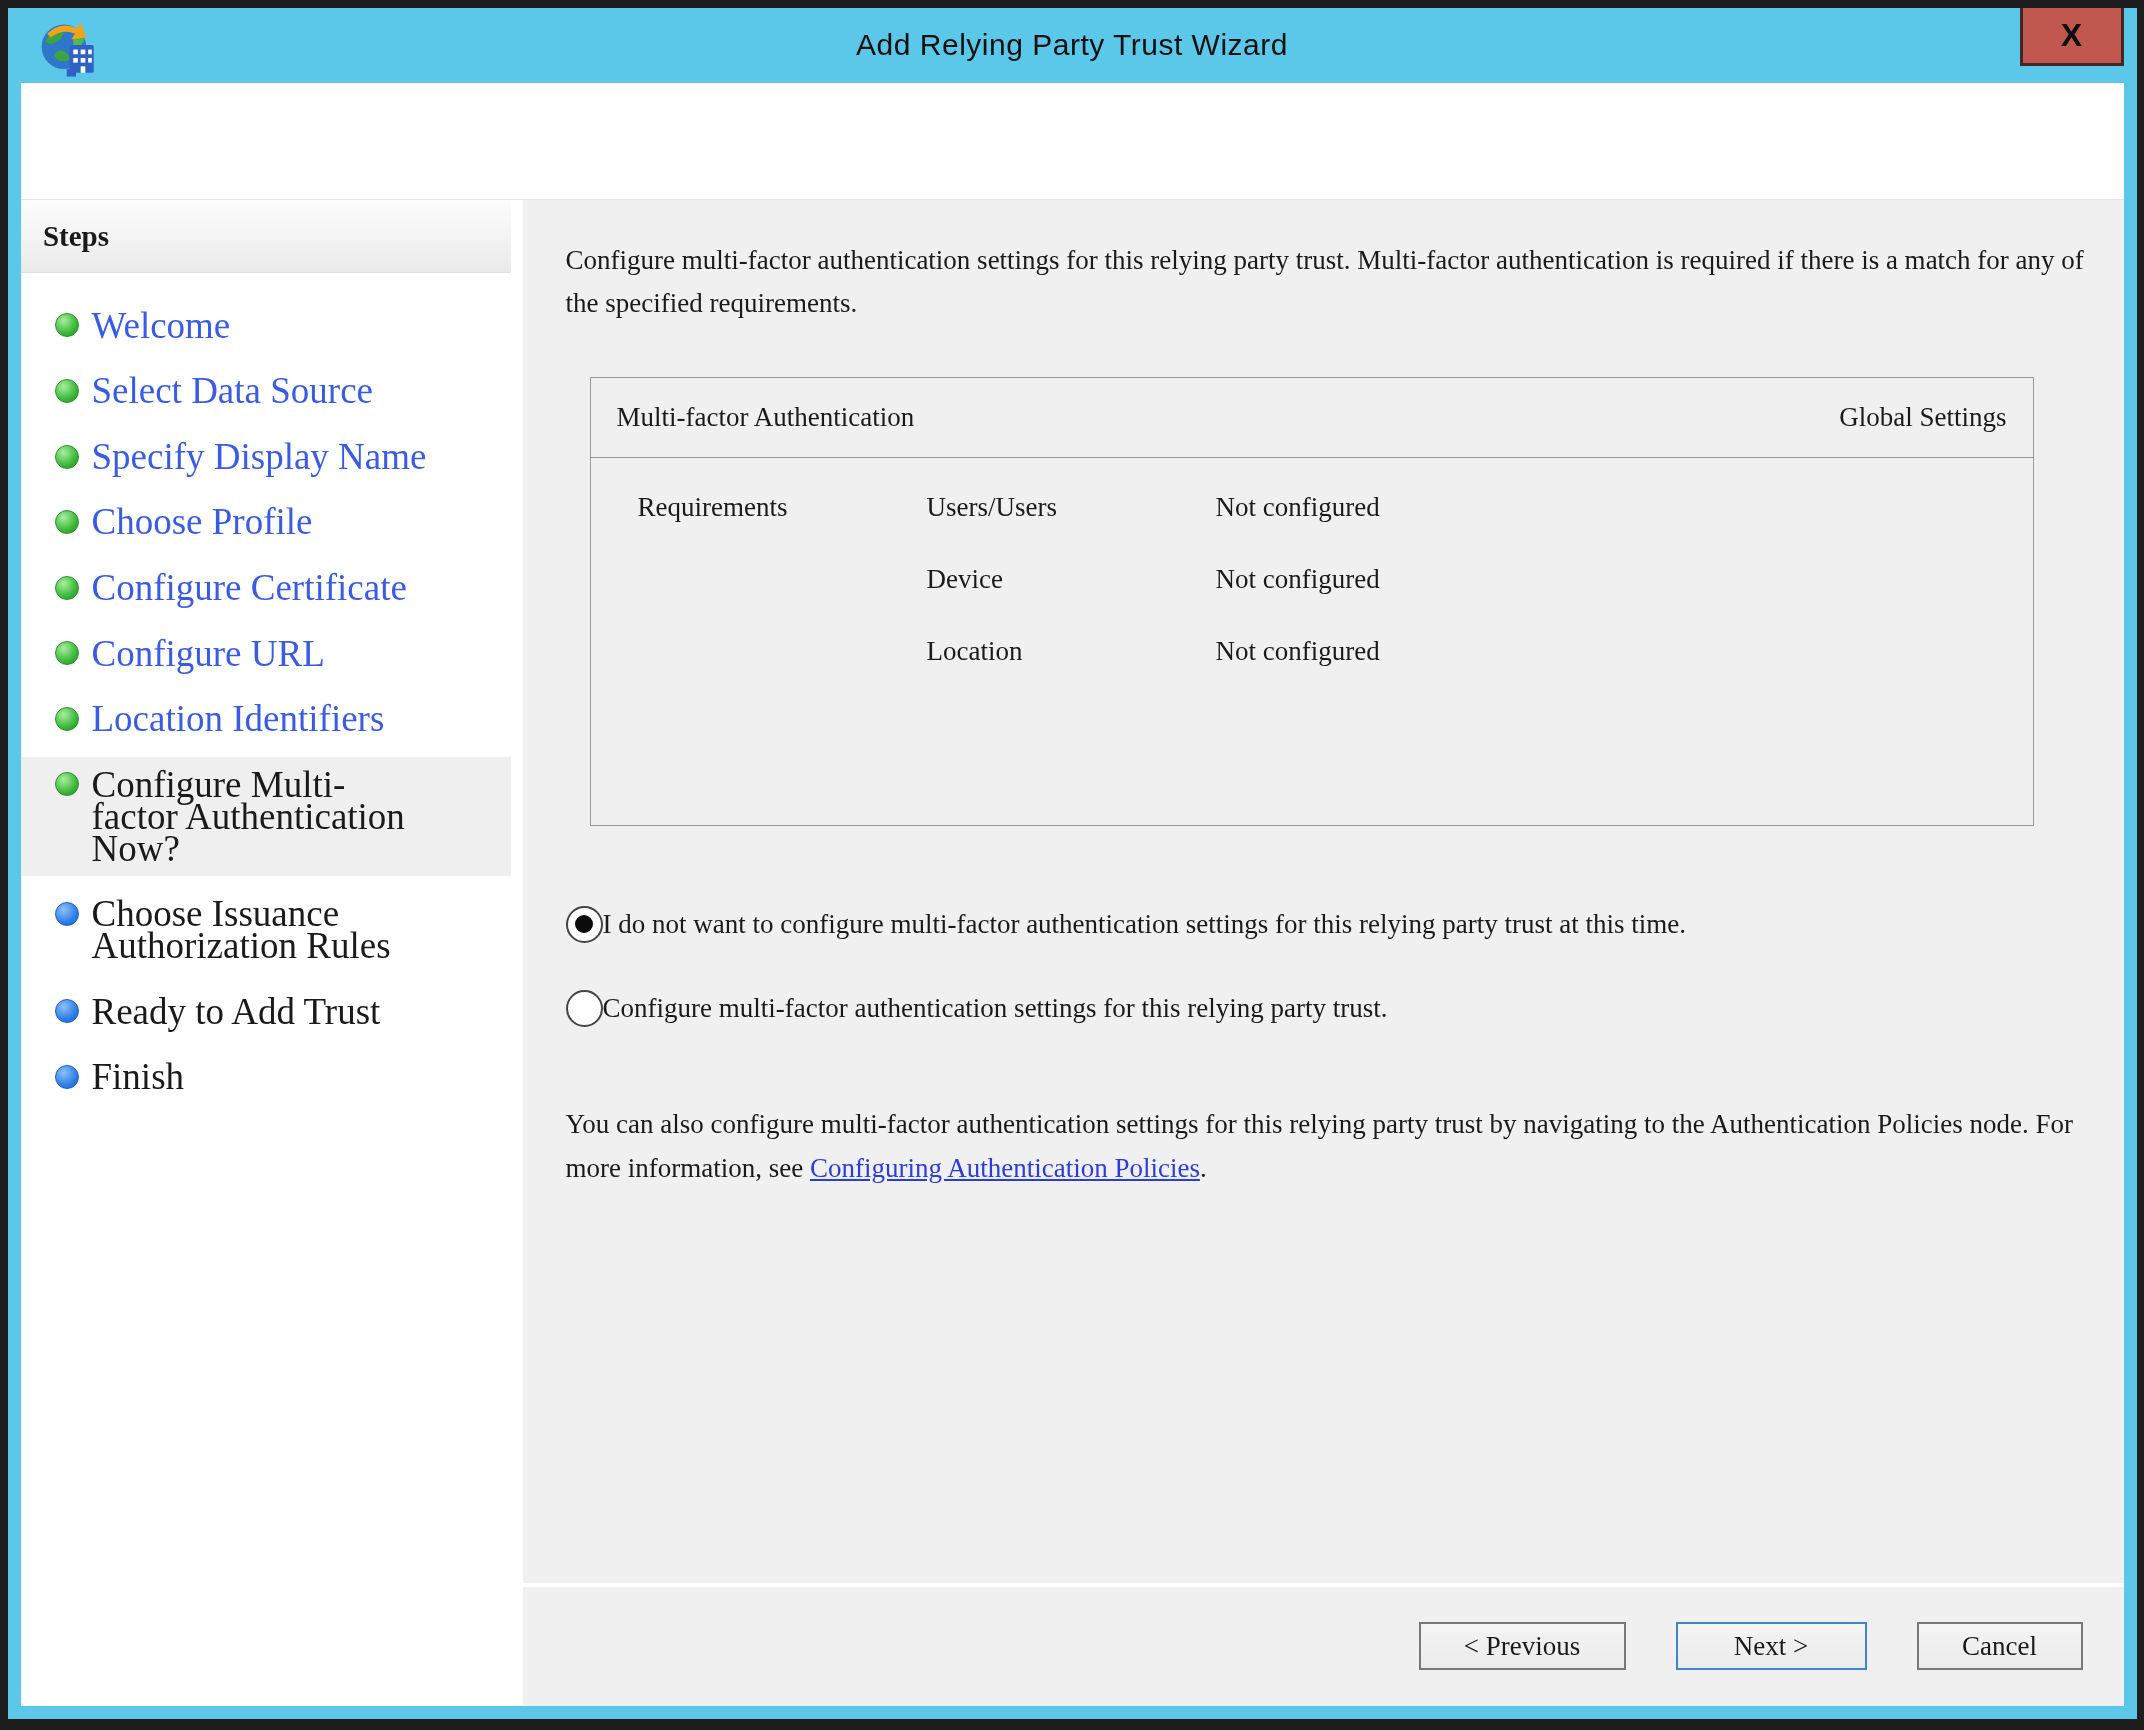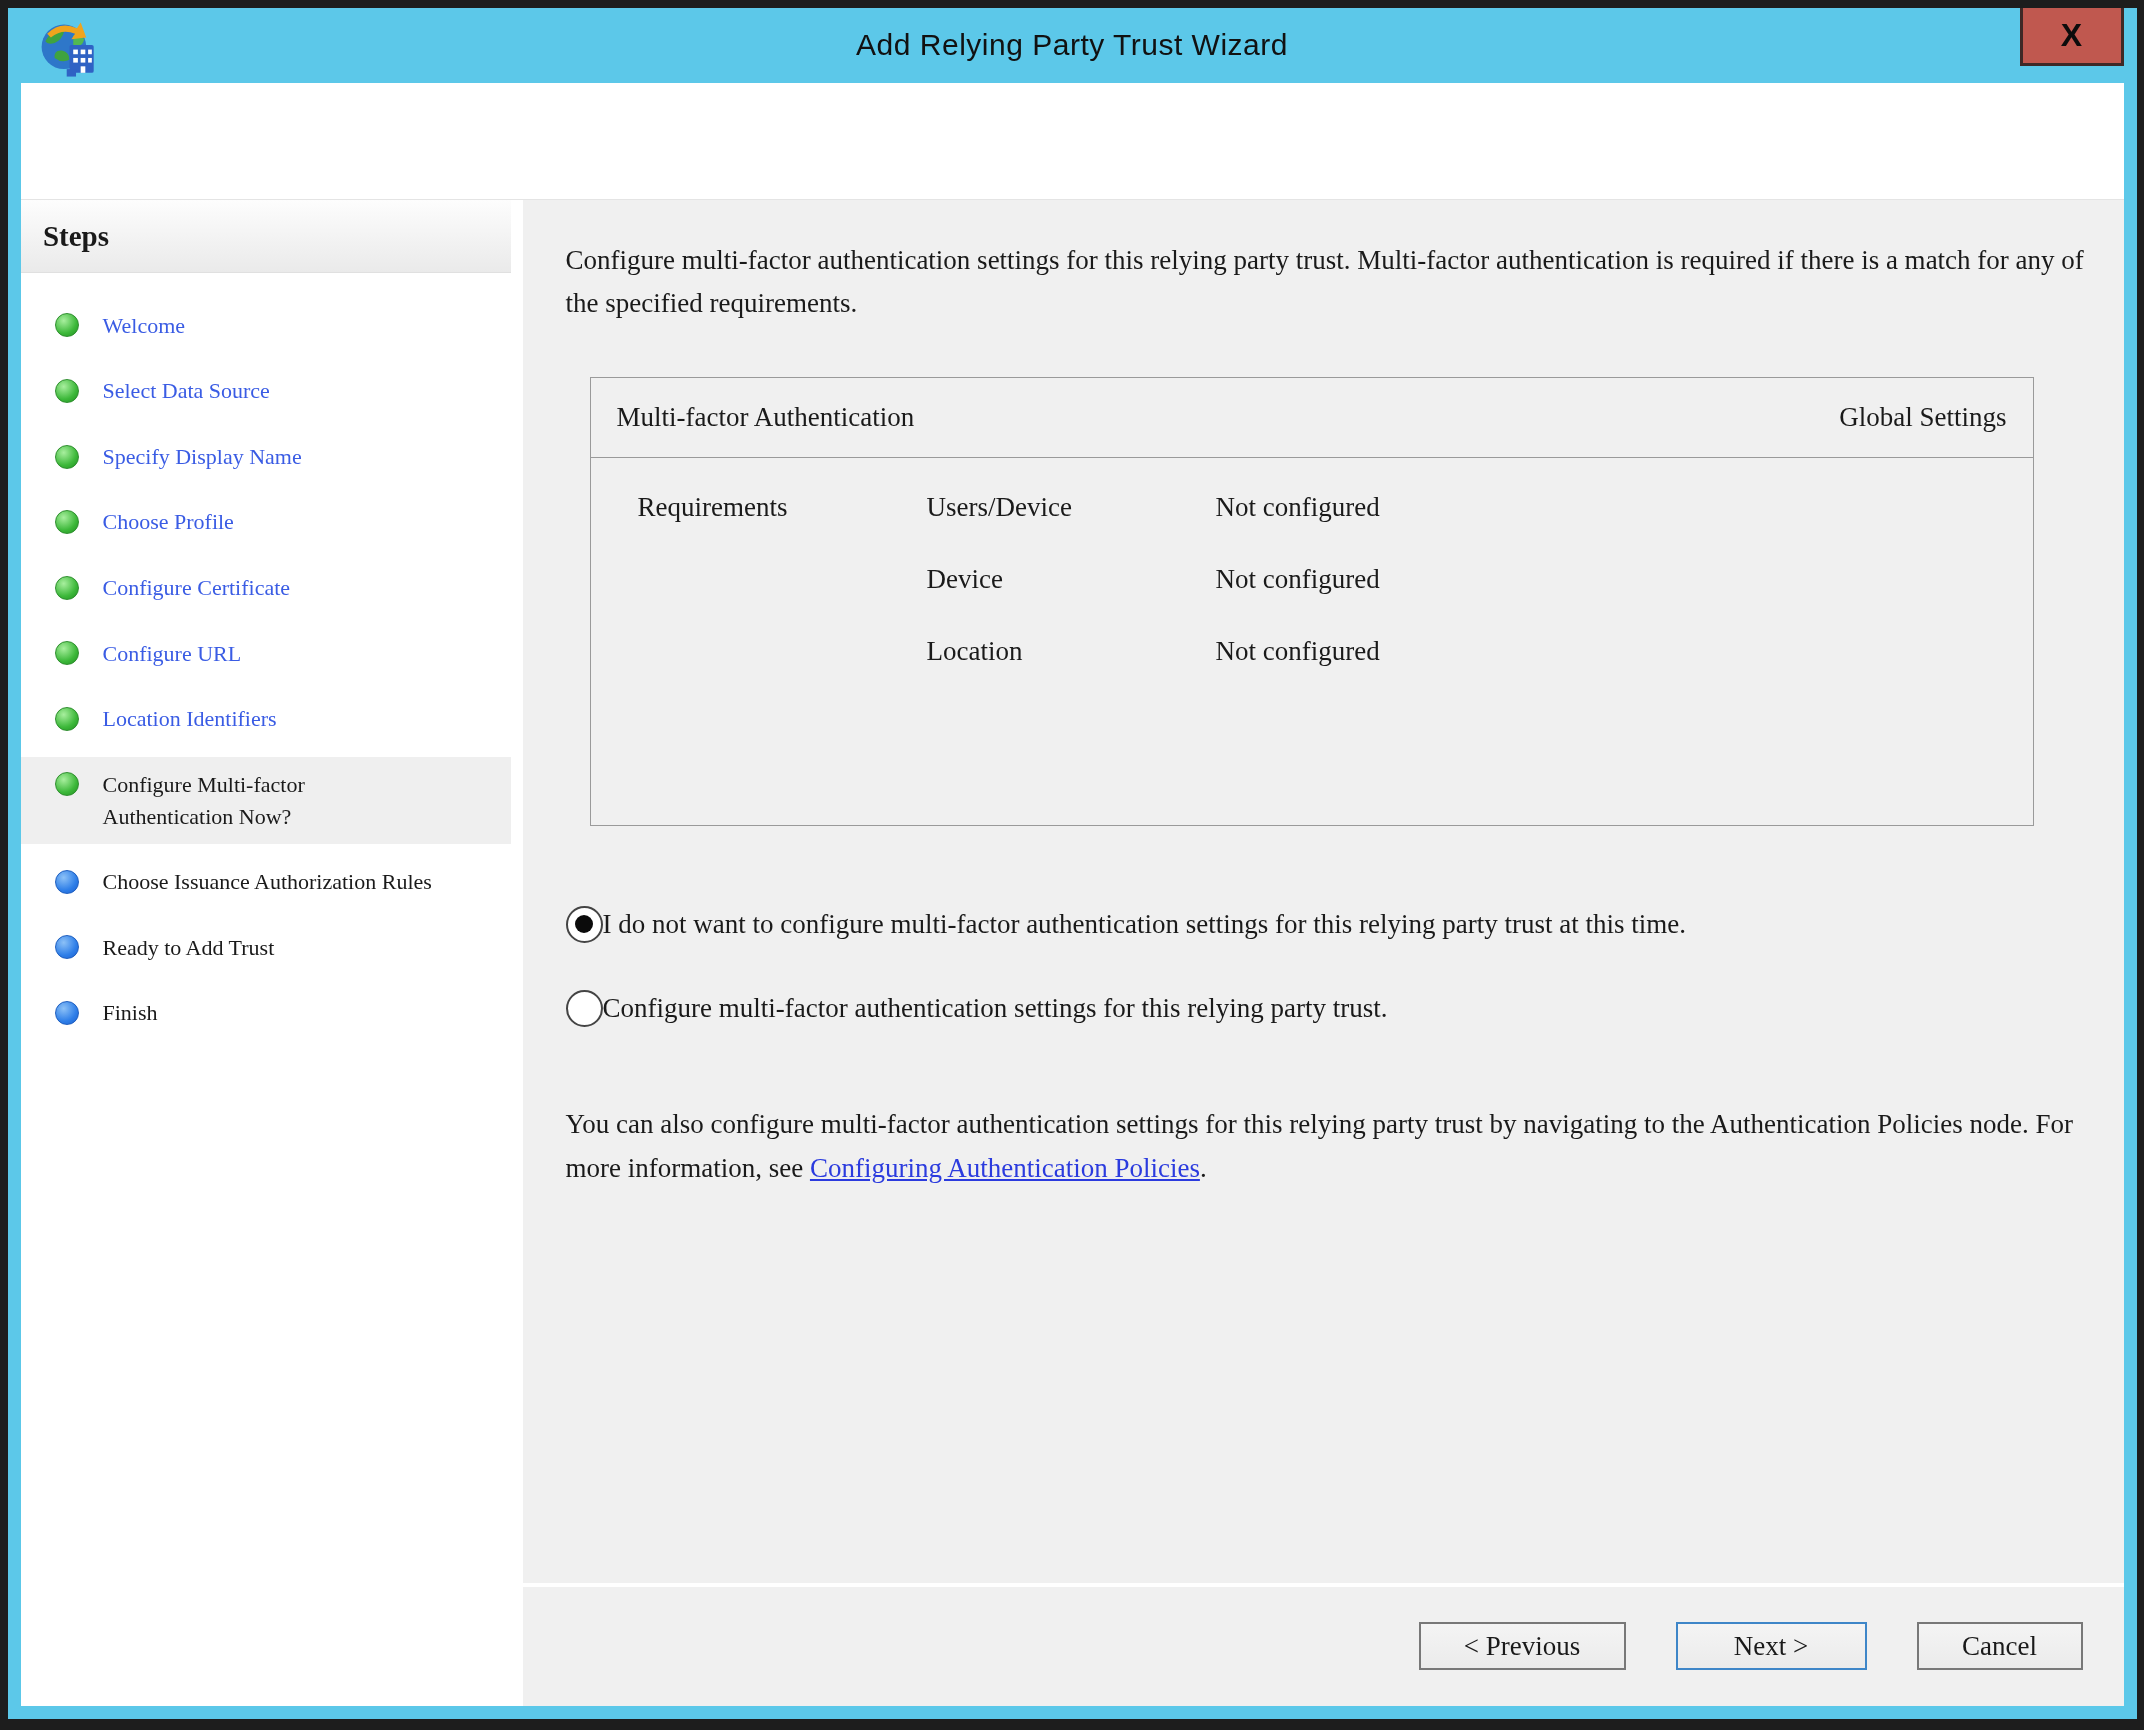--- a/index.html
+++ b/index.html
@@ -31,21 +31,21 @@
   
   .dialog{flex:1;margin:0 13px 13px 13px;background:#ffffff;display:flex;flex-direction:column;min-height:0;font-family:Liberation Serif, serif;}
   .wizard-header{height:117px;flex:0 0 auto;background:#ffffff;border-bottom:1.9px solid #e4e4e4;}
   .main{flex:1;display:flex;min-height:0;}
 
   
   .sidebar{width:490px;flex:0 0 auto;background:#ffffff;}
   .steps-heading{height:73px;background:linear-gradient(#fdfdfd,#eaeaea);border-bottom:1.9px solid #e0e0e0;
     font-size:29px;font-weight:bold;padding:20.5px 0 0 22.4px;}
   .steps-list{list-style:none;margin-top:26px;}
-  .steps-list li{display:flex;gap:24px;padding:11.2px 15px 11.2px 34px;margin-bottom:11.2px;font-size:22px;line-height:32px;}
+  .steps-list li{display:flex;gap:13px;padding:11.2px 15px 11.2px 34px;margin-bottom:11.2px;font-size:37px;line-height:32px;}
   .steps-list li .step-label{max-width:336px;}
   .bullet{width:24px;height:24px;border-radius:50%;flex:0 0 auto;margin-top:3.7px;}
   .bullet.done{background:radial-gradient(circle at 35% 30%,#a8ef9e,#3db83a 60%,#1f8f1f);border:1.9px solid #2f8f2f;}
   .bullet.todo{background:radial-gradient(circle at 35% 30%,#8cc1f7,#2f7fe8 60%,#1a5fd0);border:1.9px solid #1f5fc0;}
   li.completed .step-label{color:var(--link-blue);}
   li.current{background:#efefef;}
   li.current .step-label,li.upcoming .step-label{color:var(--text-dark);}
 
   
   .content{flex:1;margin-left:12px;background:var(--content-grey);display:flex;flex-direction:column;min-height:0;}
@@ -172,21 +172,21 @@
 
             <p class="intro">Configure multi-factor authentication settings for this relying party trust. Multi-factor authentication is required if there is a match for any of the specified requirements.</p>
 
             <div class="mfa-box">
               <div class="mfa-header">
                 <span>Multi-factor Authentication</span>
                 <span>Global Settings</span>
               </div>
               <div class="mfa-body">
                 <span>Requirements</span>
-                <span>Users/Device</span>
+                <span>Users/Users</span>
                 <span>Not configured</span>
                 <span></span>
                 <span>Device</span>
                 <span>Not configured</span>
                 <span></span>
                 <span>Location</span>
                 <span>Not configured</span>
               </div>
             </div>
 

